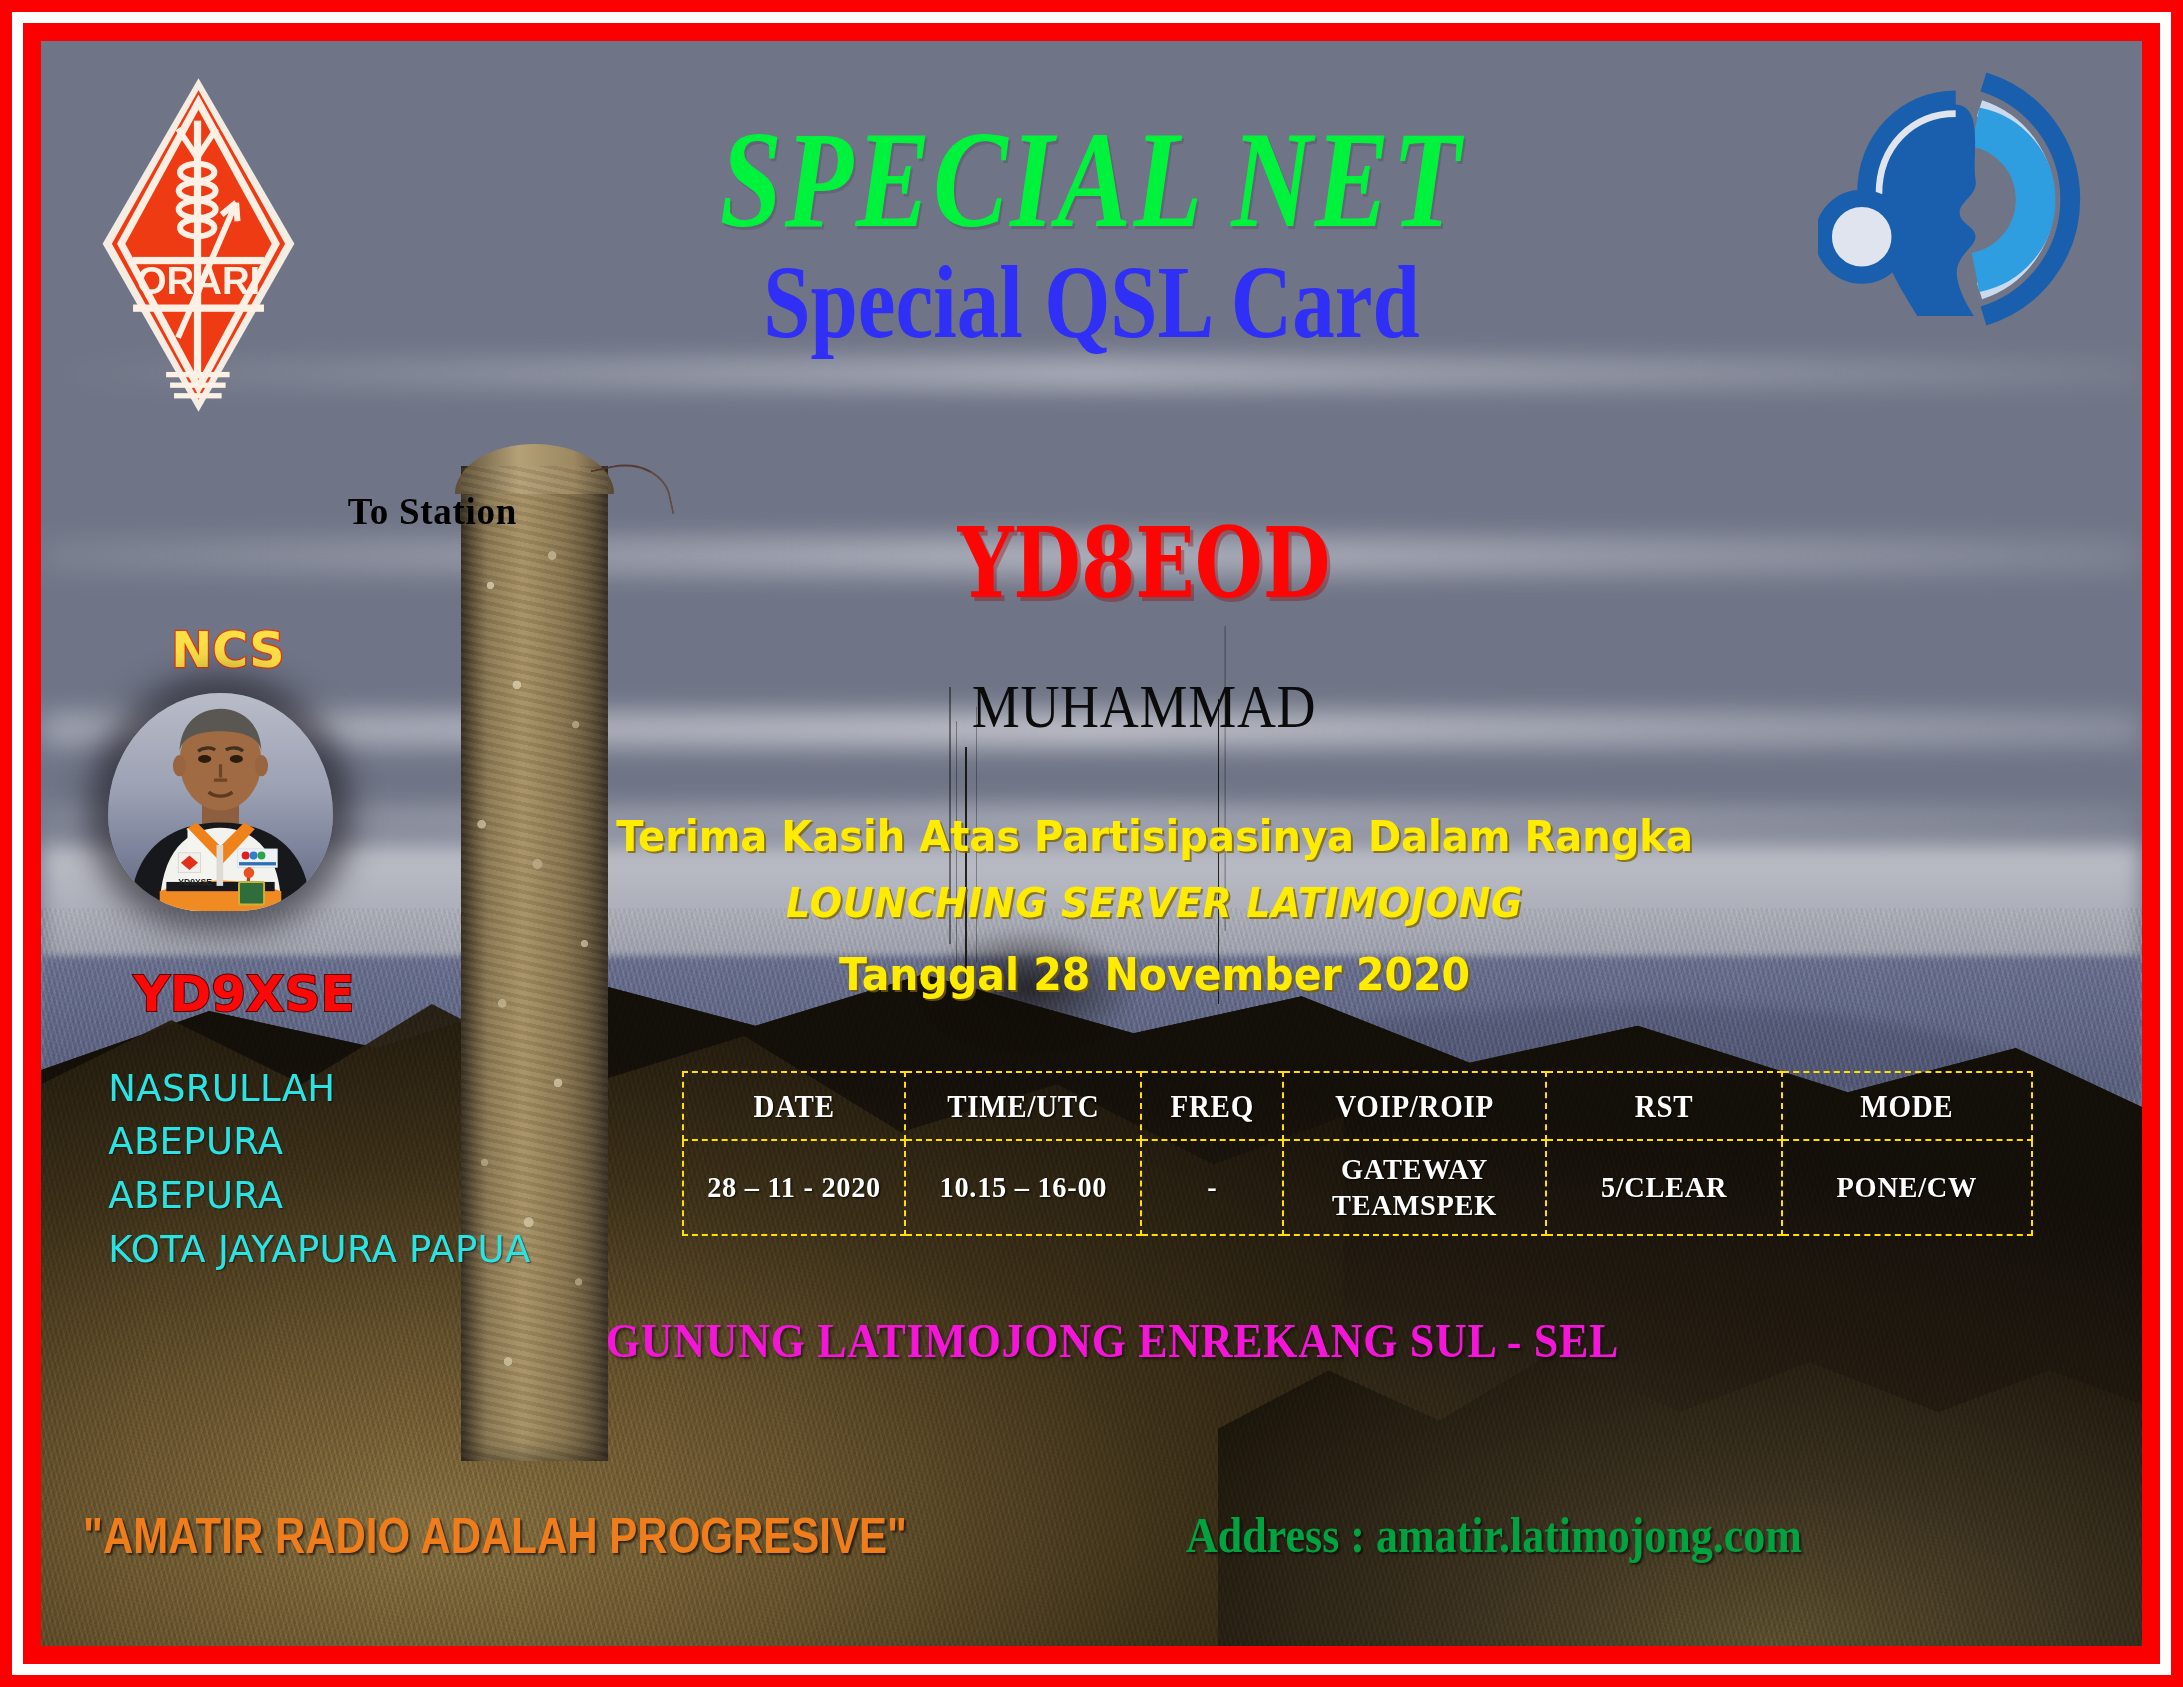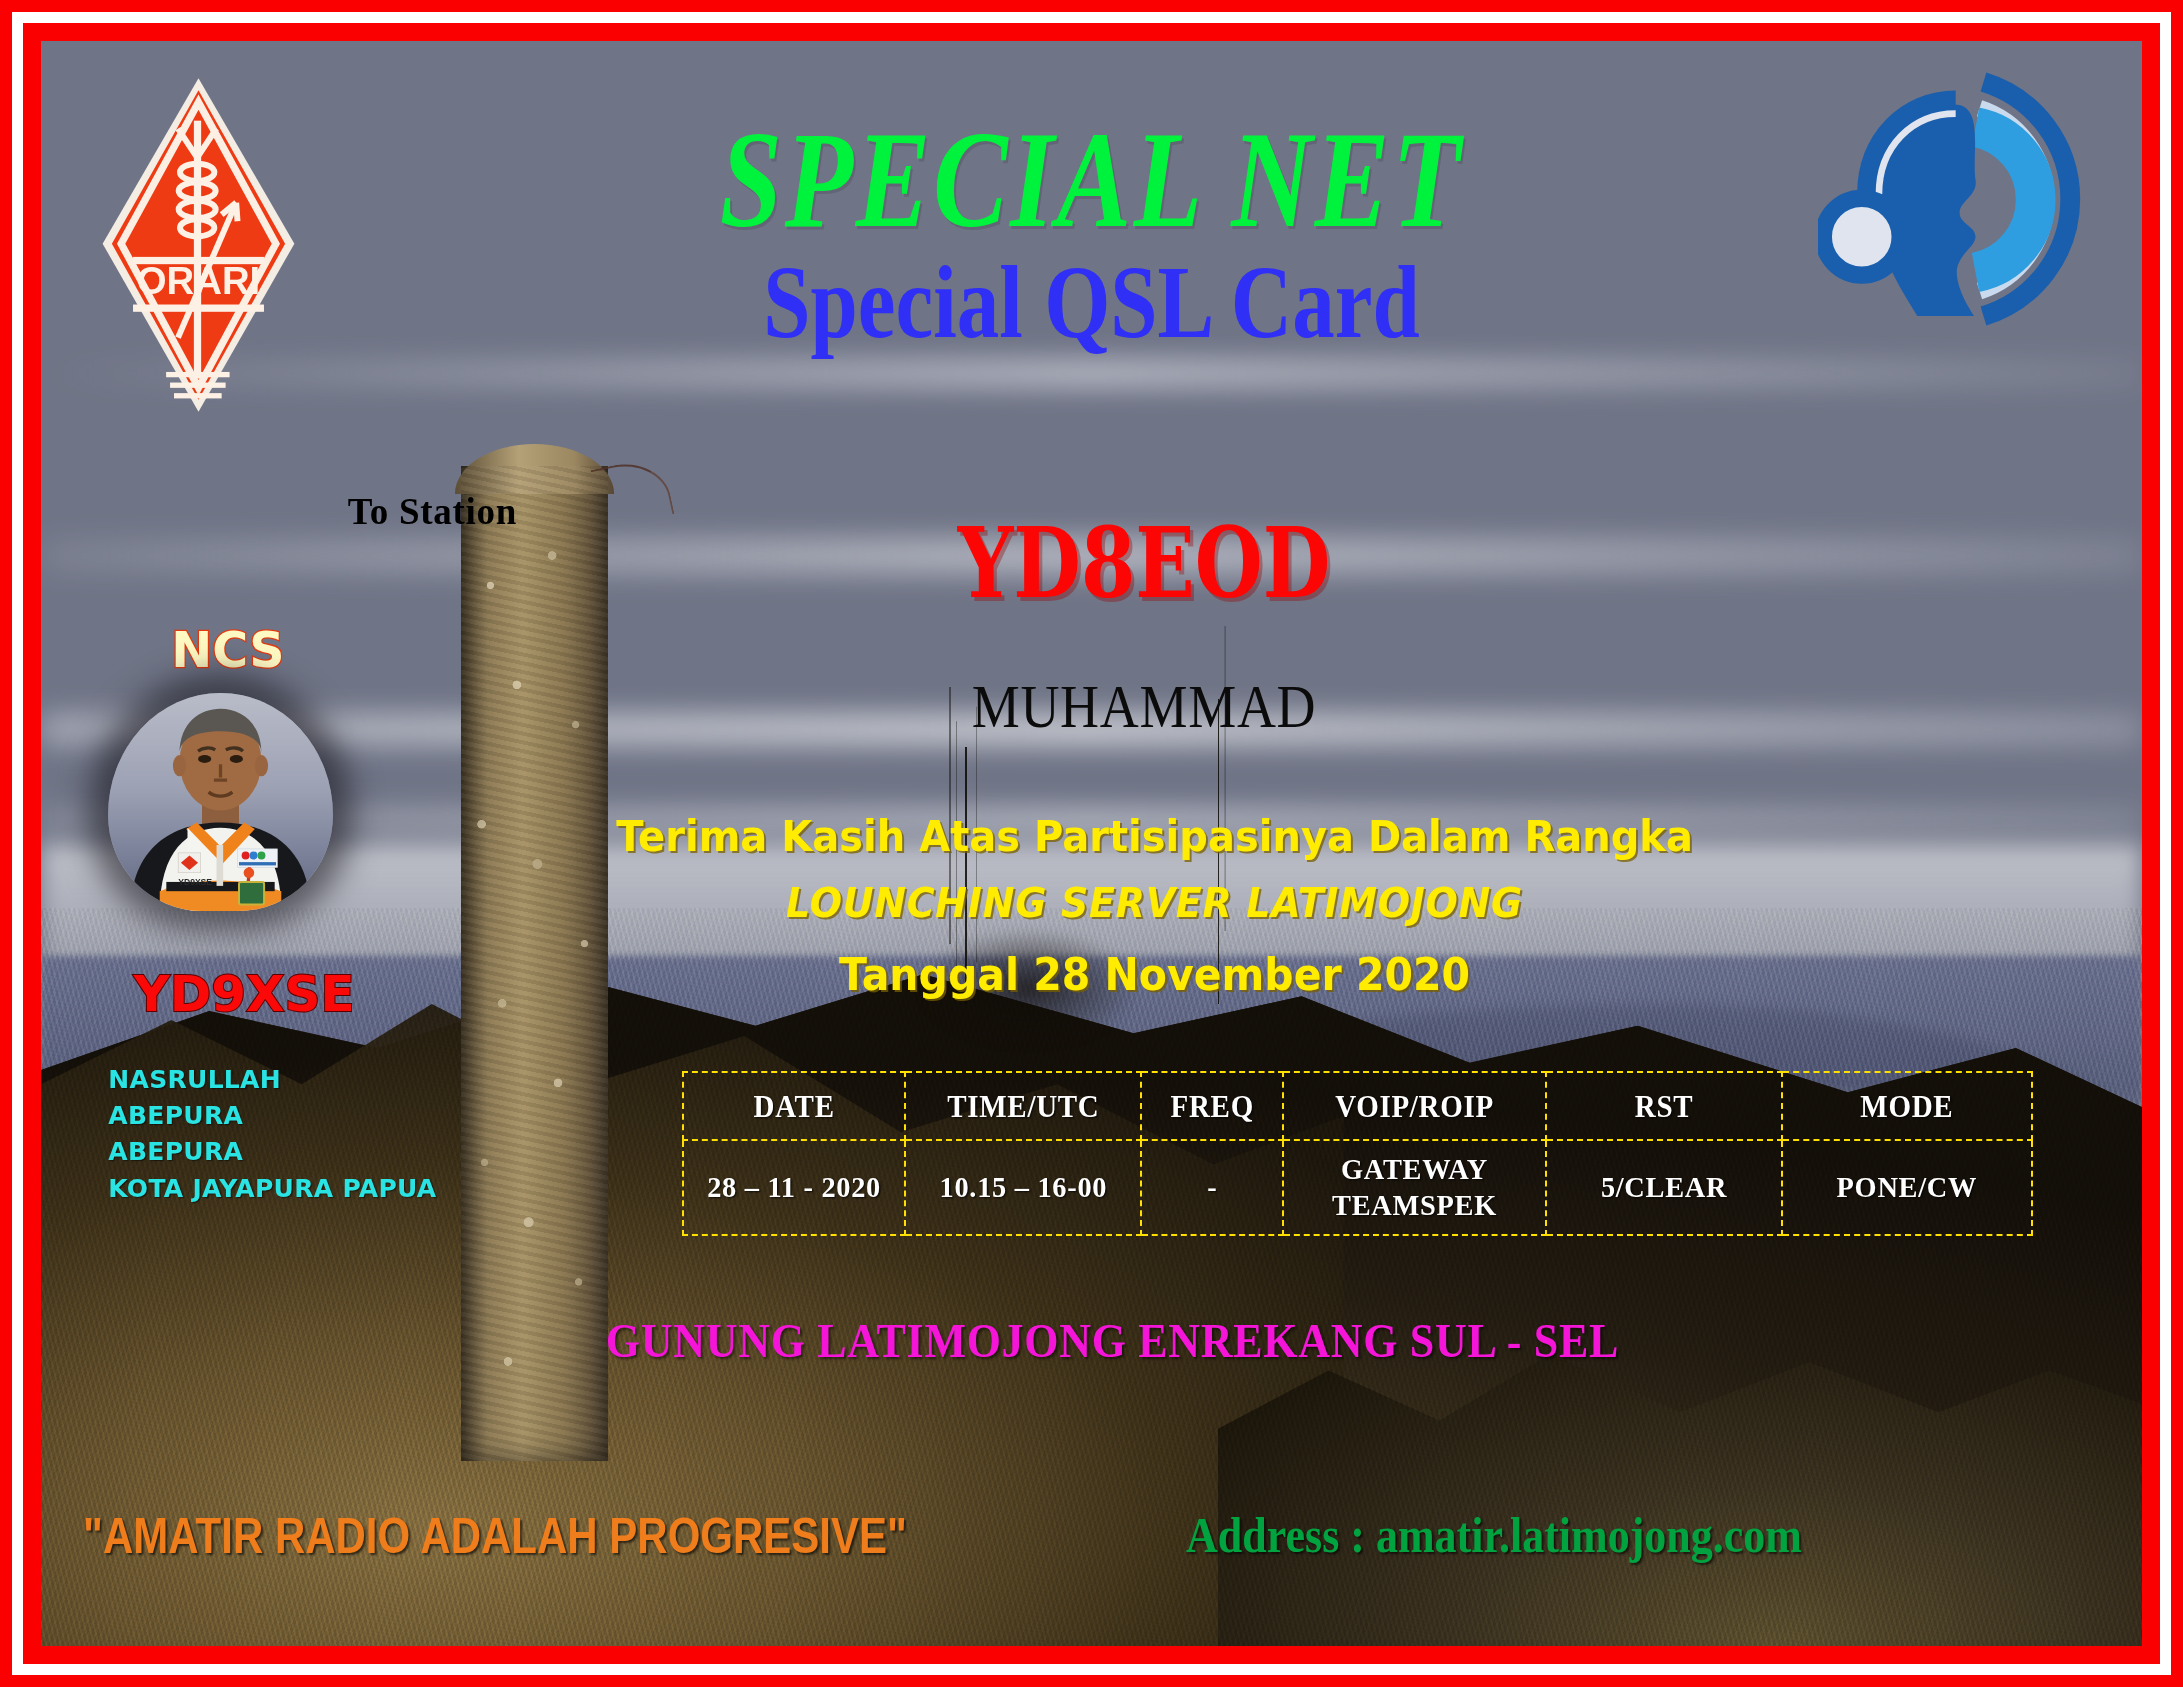--- a/index.html
+++ b/index.html
@@ -197,38 +197,38 @@
     transform-origin:top center;
     text-shadow:2px 2px 0 rgba(120,95,0,.75);}
   #y1{top:48.0%;font-size:40px;transform:translateX(3.0%) scaleY(1.08);}
   #y2{top:52.2%;font-size:38px;font-style:italic;letter-spacing:0.7px;transform:translateX(3.0%) scaleY(1.08);}
   #y3{top:56.6%;font-size:41px;transform:translateX(3.0%) scaleY(1.08);}
 
   
   #ncs-label{
     left:6.2%;top:36.2%;
     font-family:"DejaVu Sans",sans-serif;font-weight:bold;font-size:49px;
-    color:#fef9c3;-webkit-text-stroke:2.6px #e23a10;paint-order:stroke fill;
+    color:#fde047;-webkit-text-stroke:2.6px #e23a10;paint-order:stroke fill;
   }
   #ncs-photo{
     position:absolute;left:3.2%;top:40.6%;width:225px;height:218px;
     border-radius:50% 50% 42% 42%/56% 56% 44% 44%;
     overflow:hidden;
     box-shadow:0 0 30px 20px rgba(20,18,26,.55);
   }
   #ncs-call{
     left:4.4%;top:57.6%;
     font-family:"DejaVu Sans",sans-serif;font-weight:bold;font-size:50px;
     color:#fb0909;-webkit-text-stroke:2px #5a0000;paint-order:stroke fill;
   }
 
   
   #address{
     position:absolute;left:3.2%;top:63.6%;
-    font-family:"DejaVu Sans",sans-serif;font-weight:bold;font-size:25px;
+    font-family:"DejaVu Sans",sans-serif;font-weight:normal;font-size:37px;
     color:#2ae4e4;line-height:1.45;letter-spacing:0.3px;
     text-shadow:1.3px 1.3px 1.3px rgba(0,0,0,.5);
   }
   #address div{white-space:nowrap;}
 
   
   #logtable{
     position:absolute;left:30.5%;top:64.2%;width:64.3%;
     border-collapse:collapse;table-layout:fixed;
   }

